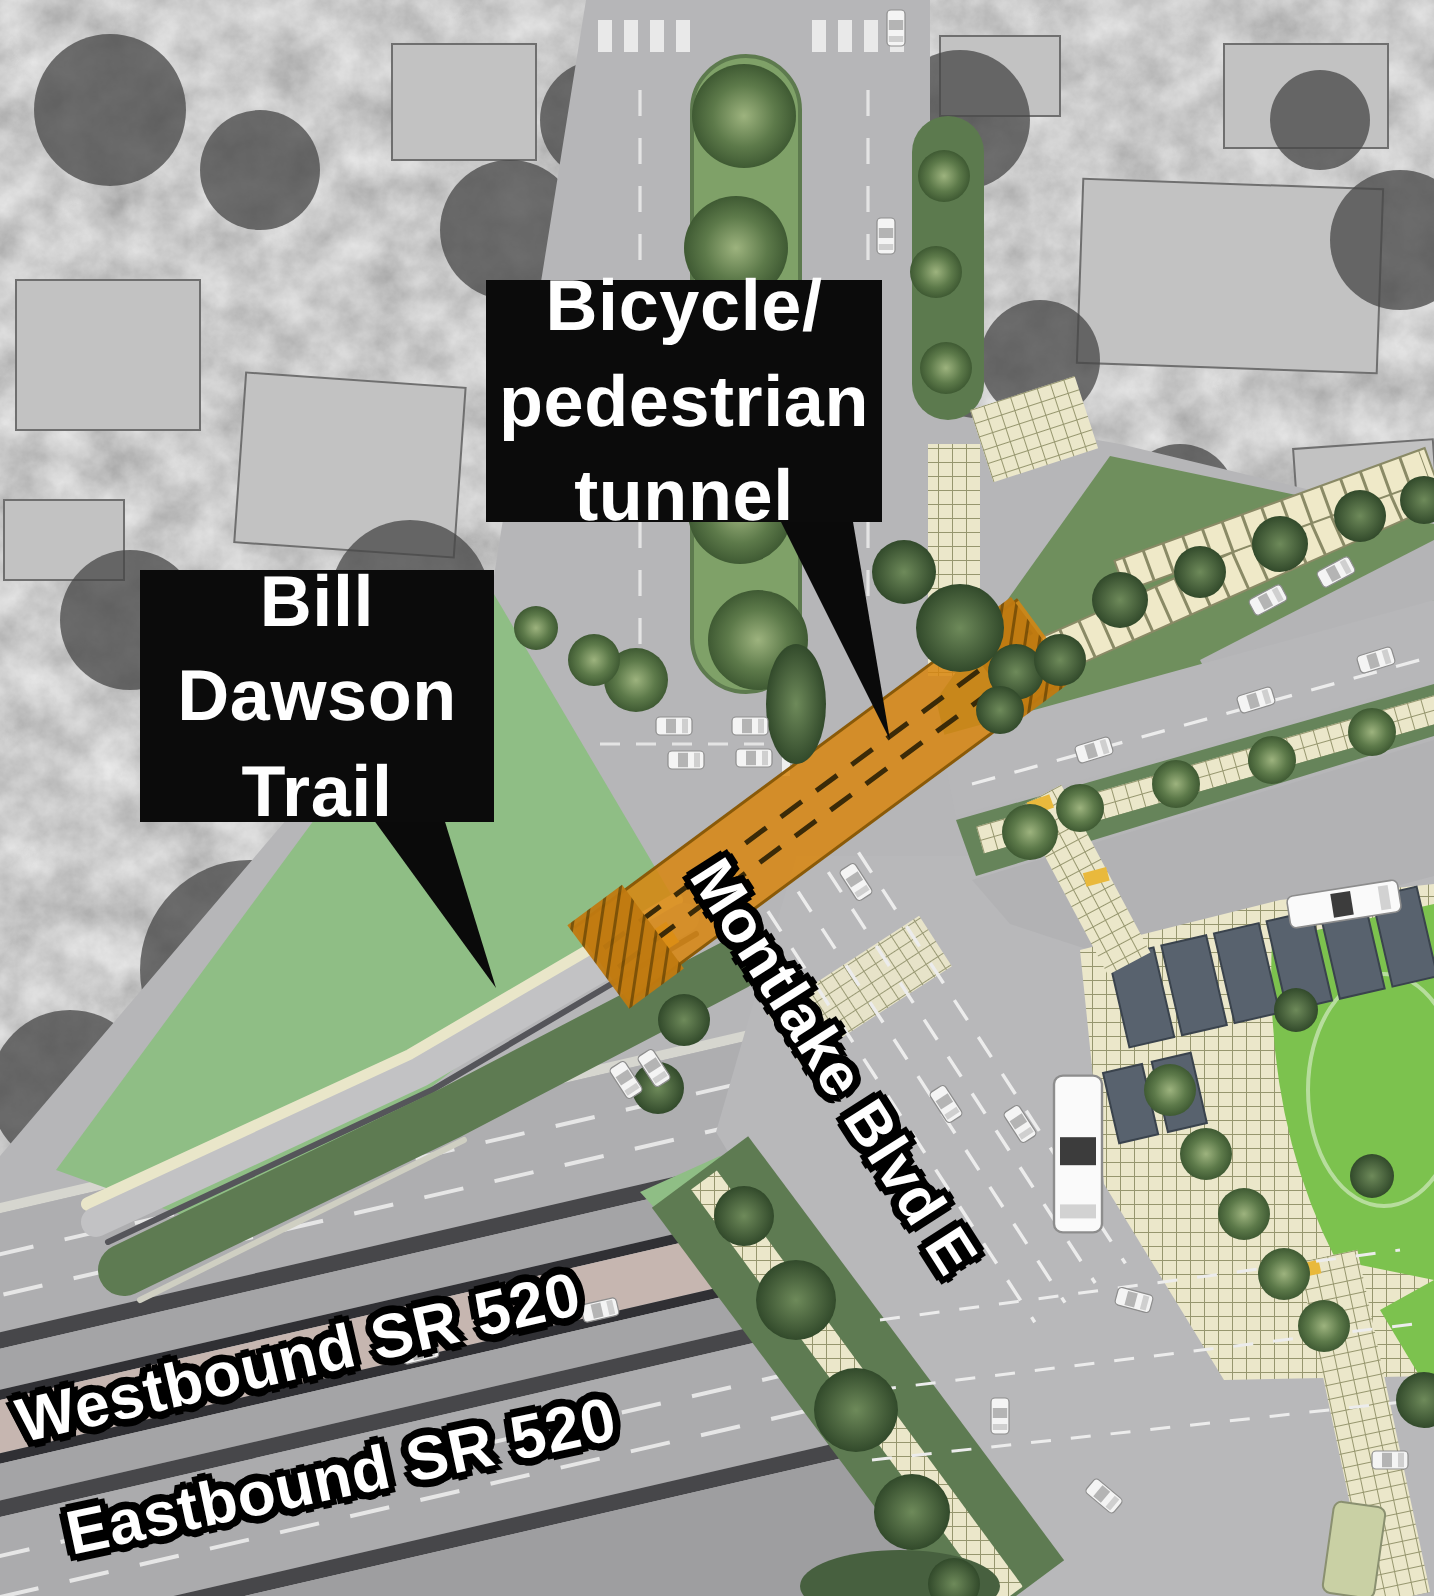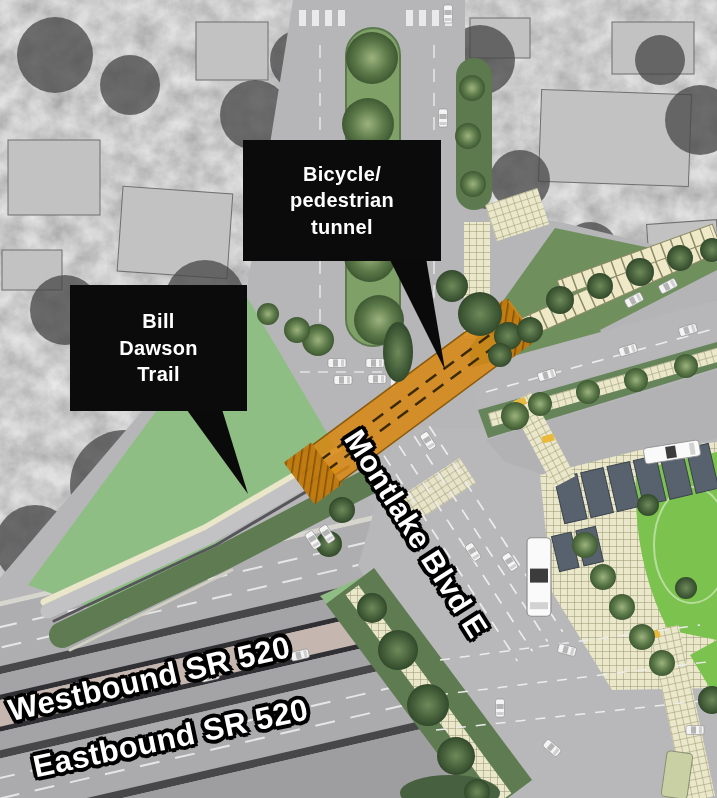--- a/index.html
+++ b/index.html
@@ -4,21 +4,21 @@
 <style>
   html,body{margin:0;padding:0;background:#222;}
   .stage{
     position:relative;width:717px;height:798px;overflow:hidden;
     background:#b6b6b8;font-family:"Liberation Sans",sans-serif;
   }
   .stage svg{position:absolute;left:0;top:0;}
   .callout{
     position:absolute;display:flex;align-items:center;justify-content:center;
     background:var(--callout-background,#0b0b0b);color:var(--callout-text,#ffffff);
-    text-align:center;font-weight:600;font-size:20px;line-height:1.32;
+    text-align:center;font-weight:600;font-size:36px;line-height:1.32;
     white-space:pre-line;letter-spacing:.3px;
   }
   .roadlabel{
     position:absolute;color:#fff;font-weight:700;white-space:nowrap;
     transform-origin:0 0;letter-spacing:.5px;
     text-shadow:
       -3px -3px 0 #000, 3px -3px 0 #000, -3px 3px 0 #000, 3px 3px 0 #000,
       -4px 0 0 #000, 4px 0 0 #000, 0 -4px 0 #000, 0 4px 0 #000;
   }
   #label-montlake{left:366px;top:424px;transform:rotate(57.5deg);font-size:30px;}

